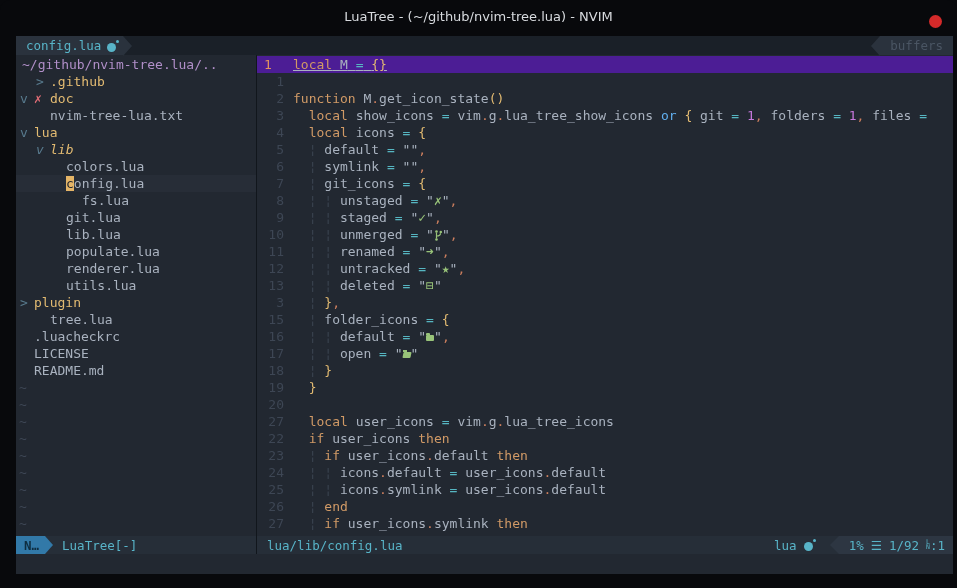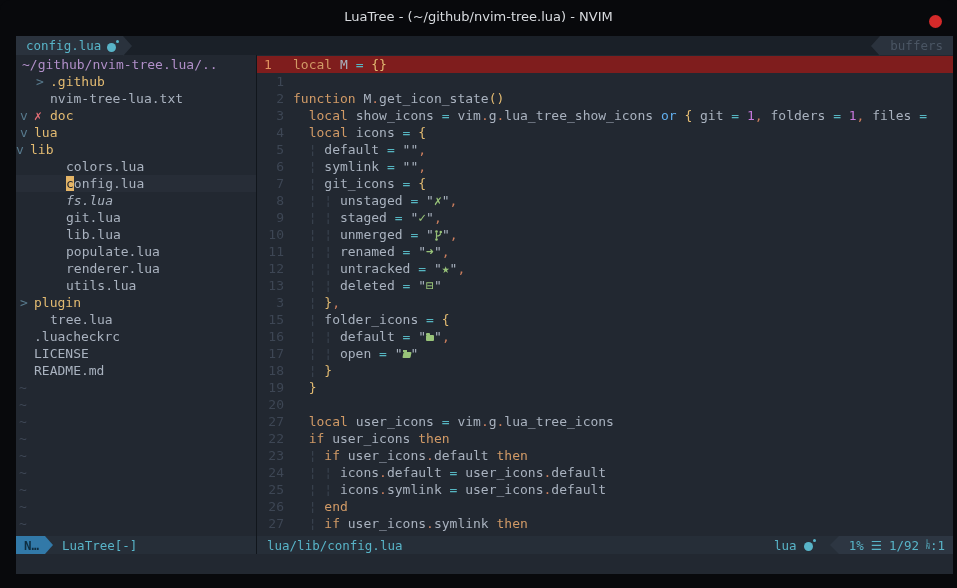--- a/index.html
+++ b/index.html
@@ -43,21 +43,21 @@
   .t-file{color:var(--fg);}
   .t-arrow{display:inline-block;width:14px;color:var(--arrow);}
   .t-badge{display:inline-block;width:16px;color:var(--red);}
   .t-spacer{display:inline-block;width:14px;}
   .t-cursor-row{background:#272d37;}
   .cursor-block{background:var(--cursor);color:#22262e;}
   .t-tilde{color:var(--dim);padding-left:3px;}
   
   .gutter{display:inline-block;width:36px;color:var(--dim);text-align:right;padding-right:9px;}
   .gutter.cur{text-align:left;padding-left:7px;padding-right:0;color:#e0925f;}
-  .cursorline{background:#7f1d1d;}
+  .cursorline{background:#4c1d95;text-decoration:underline;}
   .c-kw{color:var(--orange);} .c-id{color:var(--fg);} .c-op{color:var(--op);}
   .c-bl{color:var(--blue);} .c-br{color:var(--yellow);} .c-nu{color:var(--purple);}
   .c-pu{color:var(--punct);} .c-qt{color:var(--fg);} .c-gs{color:var(--green);}
   .c-gd{color:var(--guide);}
   .c-ic{display:inline-block;position:relative;width:8px;height:13px;vertical-align:-2px;}
   .ic-folder::before{content:"";position:absolute;left:0;top:5px;width:8px;height:6px;background:var(--green);border-radius:1px;}
   .ic-folder::after{content:"";position:absolute;left:0;top:3px;width:4px;height:2px;background:var(--green);border-radius:1px 1px 0 0;}
   .ic-folder-open::before{content:"";position:absolute;left:0;top:5px;width:8px;height:6px;background:var(--green);
     border-radius:1px;transform:skewX(-12deg);}
   .ic-folder-open::after{content:"";position:absolute;left:0;top:3px;width:4px;height:2px;background:var(--green);}
@@ -99,27 +99,27 @@
     <div class="tab-arrow"></div>
     <div class="tab-spacer"></div>
     <div class="buf-arrow"></div>
     <div class="buffers">buffers</div>
   </div>
 
   <div class="content">
     <div class="tree" id="tree">
         <div class="row t-root">~/github/nvim-tree.lua/..</div>
         <div class="row " style="padding-left: 20px;"><span class="t-arrow">&gt;</span><span class="t-dir">.github</span></div>
+        <div class="row " style="padding-left: 4px;"><span class="t-arrow">v</span><span class="t-badge">✗</span><span class="t-dir">doc</span></div>
         <div class="row " style="padding-left: 20px;"><span class="t-spacer"></span><span class="t-file">nvim-tree-lua.txt</span></div>
-        <div class="row " style="padding-left: 4px;"><span class="t-arrow">v</span><span class="t-badge">✗</span><span class="t-dir">doc</span></div>
         <div class="row " style="padding-left: 4px;"><span class="t-arrow">v</span><span class="t-dir">lua</span></div>
-        <div class="row " style=""><span class="t-arrow">v</span><span class="t-dir">lib</span></div>
+        <div class="row " style="padding-left: 20px; font-style: italic;"><span class="t-arrow">v</span><span class="t-dir">lib</span></div>
         <div class="row " style="padding-left: 36px;"><span class="t-spacer"></span><span class="t-file">colors.lua</span></div>
         <div class="row t-cursor-row" style="padding-left: 36px;"><span class="t-spacer"></span><span class="t-file"><span class="cursor-block">c</span>onfig.lua</span></div>
-        <div class="row " style="padding-left: 36px; font-style: italic;"><span class="t-spacer"></span><span class="t-file">fs.lua</span></div>
+        <div class="row " style="padding-left: 52px;"><span class="t-spacer"></span><span class="t-file">fs.lua</span></div>
         <div class="row " style="padding-left: 36px;"><span class="t-spacer"></span><span class="t-file">git.lua</span></div>
         <div class="row " style="padding-left: 36px;"><span class="t-spacer"></span><span class="t-file">lib.lua</span></div>
         <div class="row " style="padding-left: 36px;"><span class="t-spacer"></span><span class="t-file">populate.lua</span></div>
         <div class="row " style="padding-left: 36px;"><span class="t-spacer"></span><span class="t-file">renderer.lua</span></div>
         <div class="row " style="padding-left: 36px;"><span class="t-spacer"></span><span class="t-file">utils.lua</span></div>
         <div class="row " style="padding-left: 4px;"><span class="t-arrow">&gt;</span><span class="t-dir">plugin</span></div>
         <div class="row " style="padding-left: 20px;"><span class="t-spacer"></span><span class="t-file">tree.lua</span></div>
         <div class="row " style="padding-left: 4px;"><span class="t-spacer"></span><span class="t-file">.luacheckrc</span></div>
         <div class="row " style="padding-left: 4px;"><span class="t-spacer"></span><span class="t-file">LICENSE</span></div>
         <div class="row " style="padding-left: 4px;"><span class="t-spacer"></span><span class="t-file">README.md</span></div>

